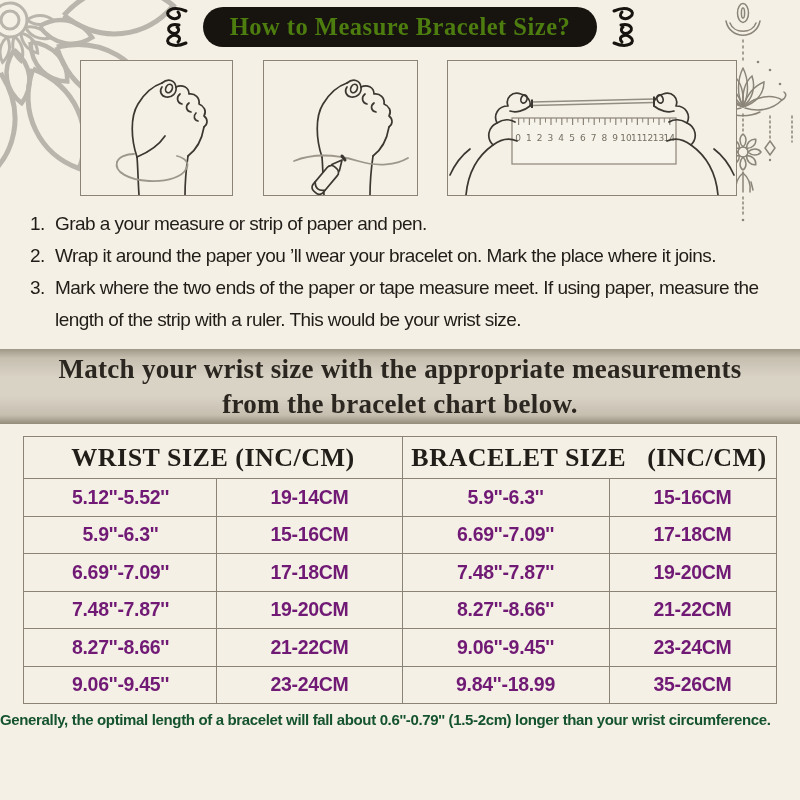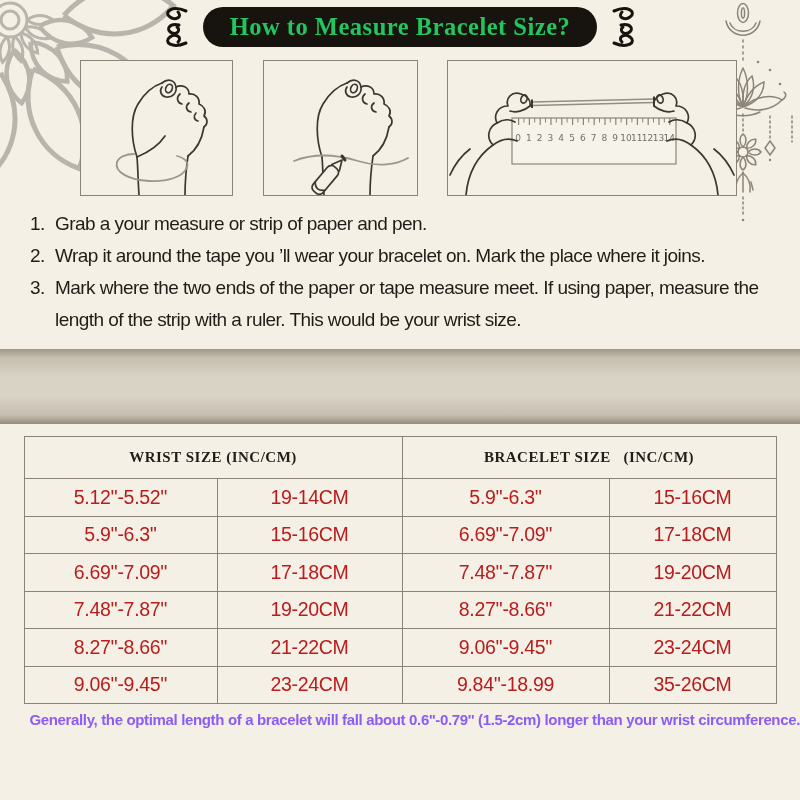--- a/index.html
+++ b/index.html
@@ -14,21 +14,21 @@
   .deco-lotus{position:absolute;right:2px;top:0;z-index:0;}
   .content{position:relative;z-index:1;}
   
   .title{
     margin:12px 0 0;text-align:center;
     font-family:"Liberation Serif",serif;font-weight:700;
     font-size:45px;letter-spacing:1.5px;color:#1d1a15;
   }
   .ribbon-row{display:flex;align-items:center;justify-content:center;gap:13px;margin-top:5px;height:44px;}
   .ribbon{
-    background:#17140f;color:#22c55e;border-radius:999px;
+    background:#17140f;color:#4d7c0f;border-radius:999px;
     font-family:"Liberation Serif",serif;font-weight:700;font-size:24.5px;
     padding:6px 27px;letter-spacing:0.5px;
   }
   
   .figures{display:flex;justify-content:space-between;margin:11px 63px 0 80px;}
   .figure{width:153px;height:136px;border:1px solid #8b8376;box-sizing:border-box;background:#f4f0e5;}
   .figure.f2{width:155px;}
   .figure.wide{width:290px;}
   .figure svg{display:block;}
   
@@ -46,30 +46,30 @@
   }
   
   table.size-chart{
     width:752px;margin:12px auto 0;border-collapse:collapse;table-layout:fixed;
   }
   .size-chart th,.size-chart td{
     border:1.5px solid #8b8376;text-align:center;padding:0;
   }
   .size-chart th{
     height:41px;font-family:"Liberation Serif",serif;font-weight:700;
-    font-size:15px;letter-spacing:0.5px;color:#211e19;
+    font-size:26px;letter-spacing:0.5px;color:#211e19;
   }
   .size-chart td{
-    height:36.5px;font-family:"Liberation Sans",sans-serif;font-weight:400;
-    font-size:19.5px;letter-spacing:-0.3px;color:#b91c1c;
+    height:36.5px;font-family:"Liberation Sans",sans-serif;font-weight:700;
+    font-size:19.5px;letter-spacing:-0.3px;color:#701a75;
   }
   
   .footnote{
-    margin-top:7px;text-align:right;font-weight:700;
-    font-size:15px;letter-spacing:-0.35px;color:#8b5cf6;
+    margin-top:7px;text-align:left;font-weight:700;
+    font-size:15px;letter-spacing:-0.35px;color:#14532d;
   }
   .art{stroke:#3b3731;stroke-width:1.7;fill:none;stroke-linecap:round;stroke-linejoin:round;}
   .tape{stroke:#9d978b;stroke-width:1.8;fill:none;stroke-linecap:round;}
 </style>
 </head>
 <body>
 
 <svg class="deco-mandala" width="200" height="220" viewBox="0 0 200 220">
   <g fill="none" stroke="#b9b5ac">
     <circle cx="16" cy="26" r="9" stroke-width="3"></circle>
@@ -275,29 +275,31 @@
     </div>
   </div>
 
   <div class="instructions">
     <div class="instr">
       <span class="num">1.</span>
       <span class="itext">Grab a your measure or strip of paper and pen.</span>
     </div>
     <div class="instr">
       <span class="num">2.</span>
-      <span class="itext">Wrap it around the tape you ’ll wear your bracelet on. Mark the place where it joins.</span>
+      <span class="itext">Wrap it around the paper you ’ll wear your bracelet on. Mark the place where it joins.</span>
     </div>
     <div class="instr">
       <span class="num">3.</span>
       <span class="itext">Mark where the two ends of the paper or tape measure meet. If using paper, measure the length of the strip with a ruler. This would be your wrist size.</span>
     </div>
   </div>
 
   <div class="banner">
+    <div>Match your wrist size with the appropriate measurements</div>
+    <div>from the bracelet chart below.</div>
   </div>
 
   <table class="size-chart">
     <colgroup>
         <col style="width:193px">
         <col style="width:185px">
         <col style="width:207px">
         <col style="width:167px">
       </colgroup>
     <thead>

